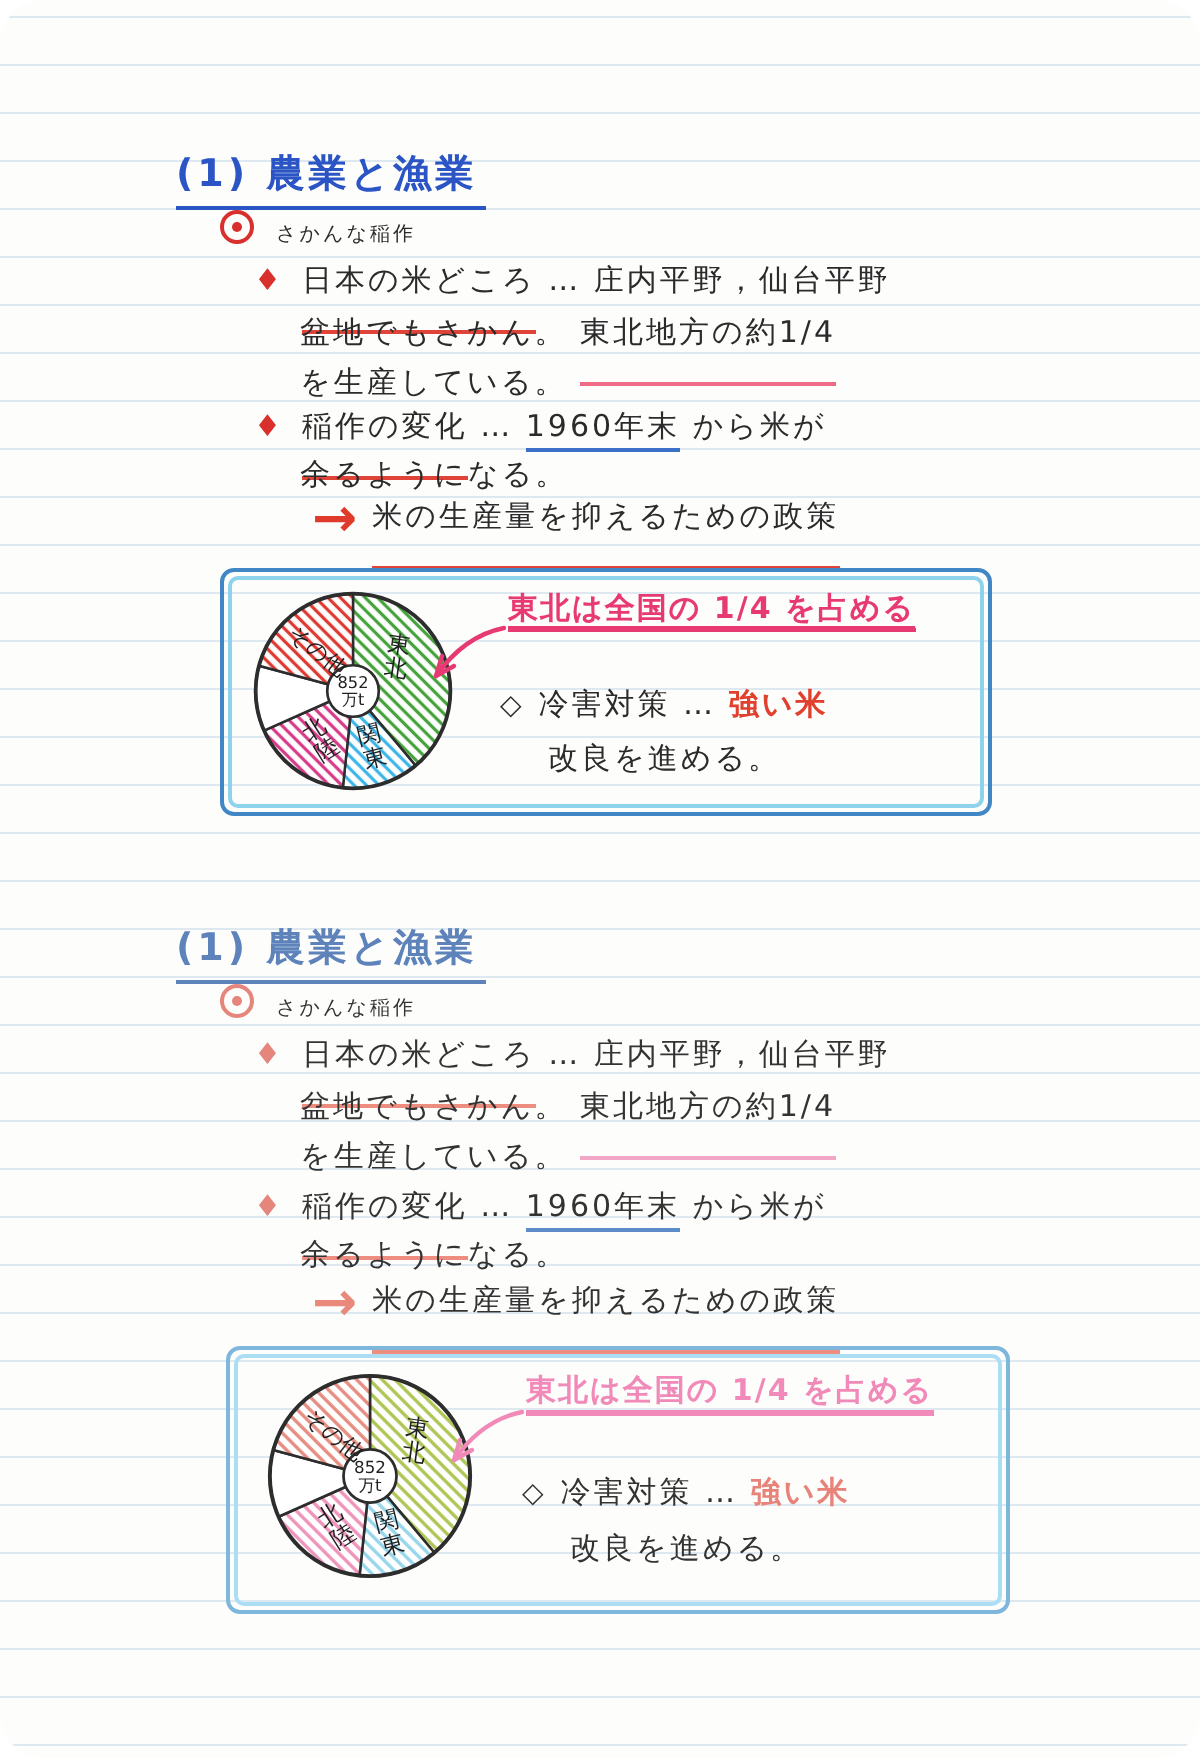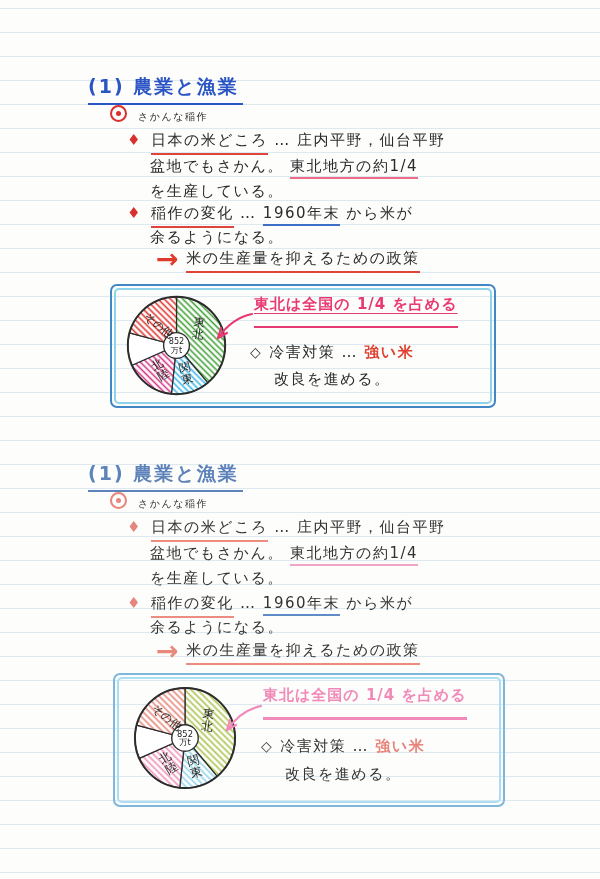--- a/index.html
+++ b/index.html
@@ -5,58 +5,59 @@
   html,body{margin:0;padding:0;}
   .page{
     position:relative;
     width:600px;height:879px;
     background-color:#fdfdfc;
     background-image:linear-gradient(to bottom, transparent 23px, #dde8f1 23px);
     background-size:100% 24px;
     background-position:0 9px;
     font-family:"DejaVu Sans", sans-serif;
     overflow:hidden;
+    border-radius:22px;
   }
   .section{position:absolute;inset:0;color:var(--text);}
   .title{
     position:absolute;font-size:19px;font-weight:600;letter-spacing:2px;
     color:var(--title-blue);border-bottom:2px solid var(--title-blue);
     padding:0 4px 3px 0;white-space:nowrap;
   }
   .line{position:absolute;font-size:15px;letter-spacing:1.5px;white-space:nowrap;}
   .sub-line{font-size:10px;}
   .maru{
     display:inline-block;width:13px;height:13px;border:2.2px solid var(--bullet-red);
     border-radius:50%;position:relative;margin-right:11px;vertical-align:-2px;
   }
   .maru-dot{
     position:absolute;left:50%;top:50%;width:5px;height:5px;margin:-2.5px 0 0 -2.5px;
     background:var(--bullet-red);border-radius:50%;
   }
   .diamond{color:var(--bullet-red);font-size:15px;margin-right:9px;}
-  .u-red{border-bottom:2.4px solid var(--underline-red);padding-bottom:4px;}
-  .u-pink{border-bottom:2.4px solid var(--underline-pink);padding-bottom:2px;}
+  .u-red{border-bottom:2.4px solid var(--underline-red);padding-bottom:16px;}
+  .u-pink{border-bottom:2.4px solid var(--underline-pink);padding-bottom:16px;}
   .u-blue{border-bottom:2.2px solid var(--underline-blue);padding-bottom:2px;}
   .arrow-glyph{
     color:var(--arrow-red);font-size:27px;font-weight:700;
     vertical-align:-5px;margin-right:6px;line-height:0;
   }
   .note-box{
     position:absolute;border:2px solid var(--box-outer);border-radius:7px;
     background:transparent;
   }
   .note-box-inner{position:absolute;inset:2px;border:2px solid var(--box-inner);border-radius:5px;}
   .pie{position:absolute;}
   .pie text{font-family:"DejaVu Sans", sans-serif;}
   .annotation{
     position:absolute;font-size:15px;letter-spacing:1px;white-space:nowrap;font-weight:600;
     color:var(--annotation-pink);
     text-decoration:underline;text-decoration-color:var(--annotation-pink);
     text-underline-offset:4px;
-    border-bottom:2px solid var(--annotation-pink);padding-bottom:12px;
+    border-bottom:2px solid var(--annotation-pink);padding-bottom:0;
   }
   .annotation.single{text-decoration:none;border-bottom-width:3px;}
   .anno-arrow{position:absolute;}
   .anno-arrow path{stroke:var(--annotation-pink);stroke-width:2.2;fill:none;stroke-linecap:round;}
   .kaku{color:var(--text);font-size:14px;margin-right:7px;}
   .em{color:var(--em-red);font-weight:600;margin-top:28px;}
 </style>
 </head>
 <body>
 

